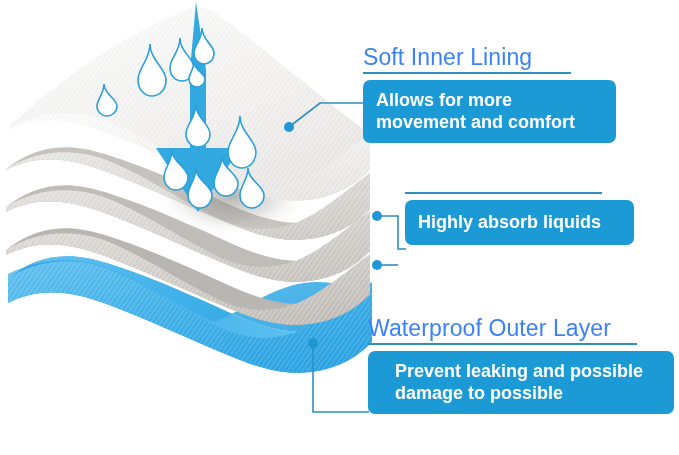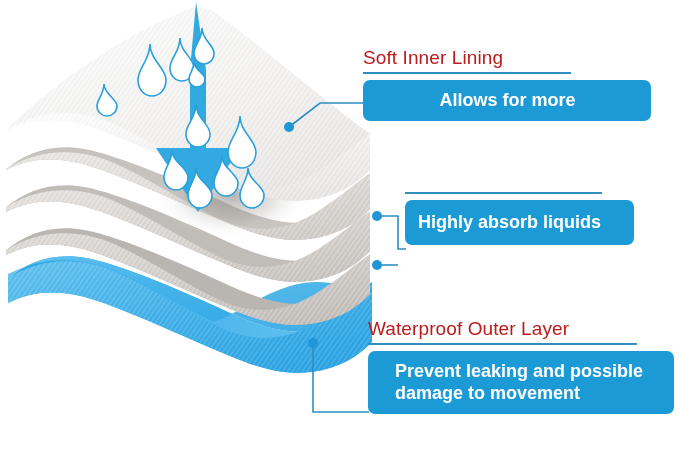--- a/index.html
+++ b/index.html
@@ -23,22 +23,22 @@
   .art-layer {
     position: absolute;
     left: 0; top: 0;
     width: 679px;
     height: 455px;
   }
   .callout {
     position: absolute;
   }
   .callout-heading {
-    color: #b91c1c;
-    font-size: 19px;
+    color: #3b82f6;
+    font-size: 23px;
     line-height: 23px;
     white-space: nowrap;
     letter-spacing: 0.1px;
   }
   .callout-rule {
     height: 2px;
     background: #2e8fc0;
     margin-top: 3px;
     margin-bottom: 6px;
   }
@@ -50,21 +50,21 @@
     font-weight: bold;
     line-height: 22px;
     padding: 9px 12px 10px 13px;
     box-sizing: border-box;
   }
   .callout-box span { display: block; }
 
   
   #callout-soft-inner-lining { left: 363px; top: 46px; }
   #callout-soft-inner-lining .callout-rule { width: 208px; }
-  #callout-soft-inner-lining .callout-box { width: 288px; text-align: center; }
+  #callout-soft-inner-lining .callout-box { width: 253px; }
 
   
   #callout-sewn-in-thick-pad { left: 405px; top: 189px; }
   #callout-sewn-in-thick-pad .callout-rule { width: 197px; }
   #callout-sewn-in-thick-pad .callout-box { width: 229px; padding-top: 11px; padding-bottom: 12px; }
 
   
   #callout-waterproof-outer-layer { left: 368px; top: 317px; }
   #callout-waterproof-outer-layer .callout-rule { width: 269px; }
   #callout-waterproof-outer-layer .callout-box { width: 306px; padding-left: 27px; }
@@ -366,32 +366,33 @@
       <circle cx="377" cy="265" r="5"></circle>
       <circle cx="313" cy="343" r="5"></circle>
     </g>
   </svg>
 
   <div class="callout" id="callout-soft-inner-lining">
     <div class="callout-heading">Soft Inner Lining</div>
     <div class="callout-rule"></div>
     <div class="callout-box">
       <span>Allows for more</span>
+      <span>movement and comfort</span>
     </div>
   </div>
 
   <div class="callout" id="callout-sewn-in-thick-pad">
     <div class="callout-rule"></div>
     <div class="callout-box">
       <span>Highly absorb liquids</span>
     </div>
   </div>
 
   <div class="callout" id="callout-waterproof-outer-layer">
     <div class="callout-heading">Waterproof Outer Layer</div>
     <div class="callout-rule"></div>
     <div class="callout-box">
       <span>Prevent leaking and possible</span>
-      <span>damage to movement</span>
+      <span>damage to possible</span>
     </div>
   </div>
 
 </div>
 
 </body></html>

